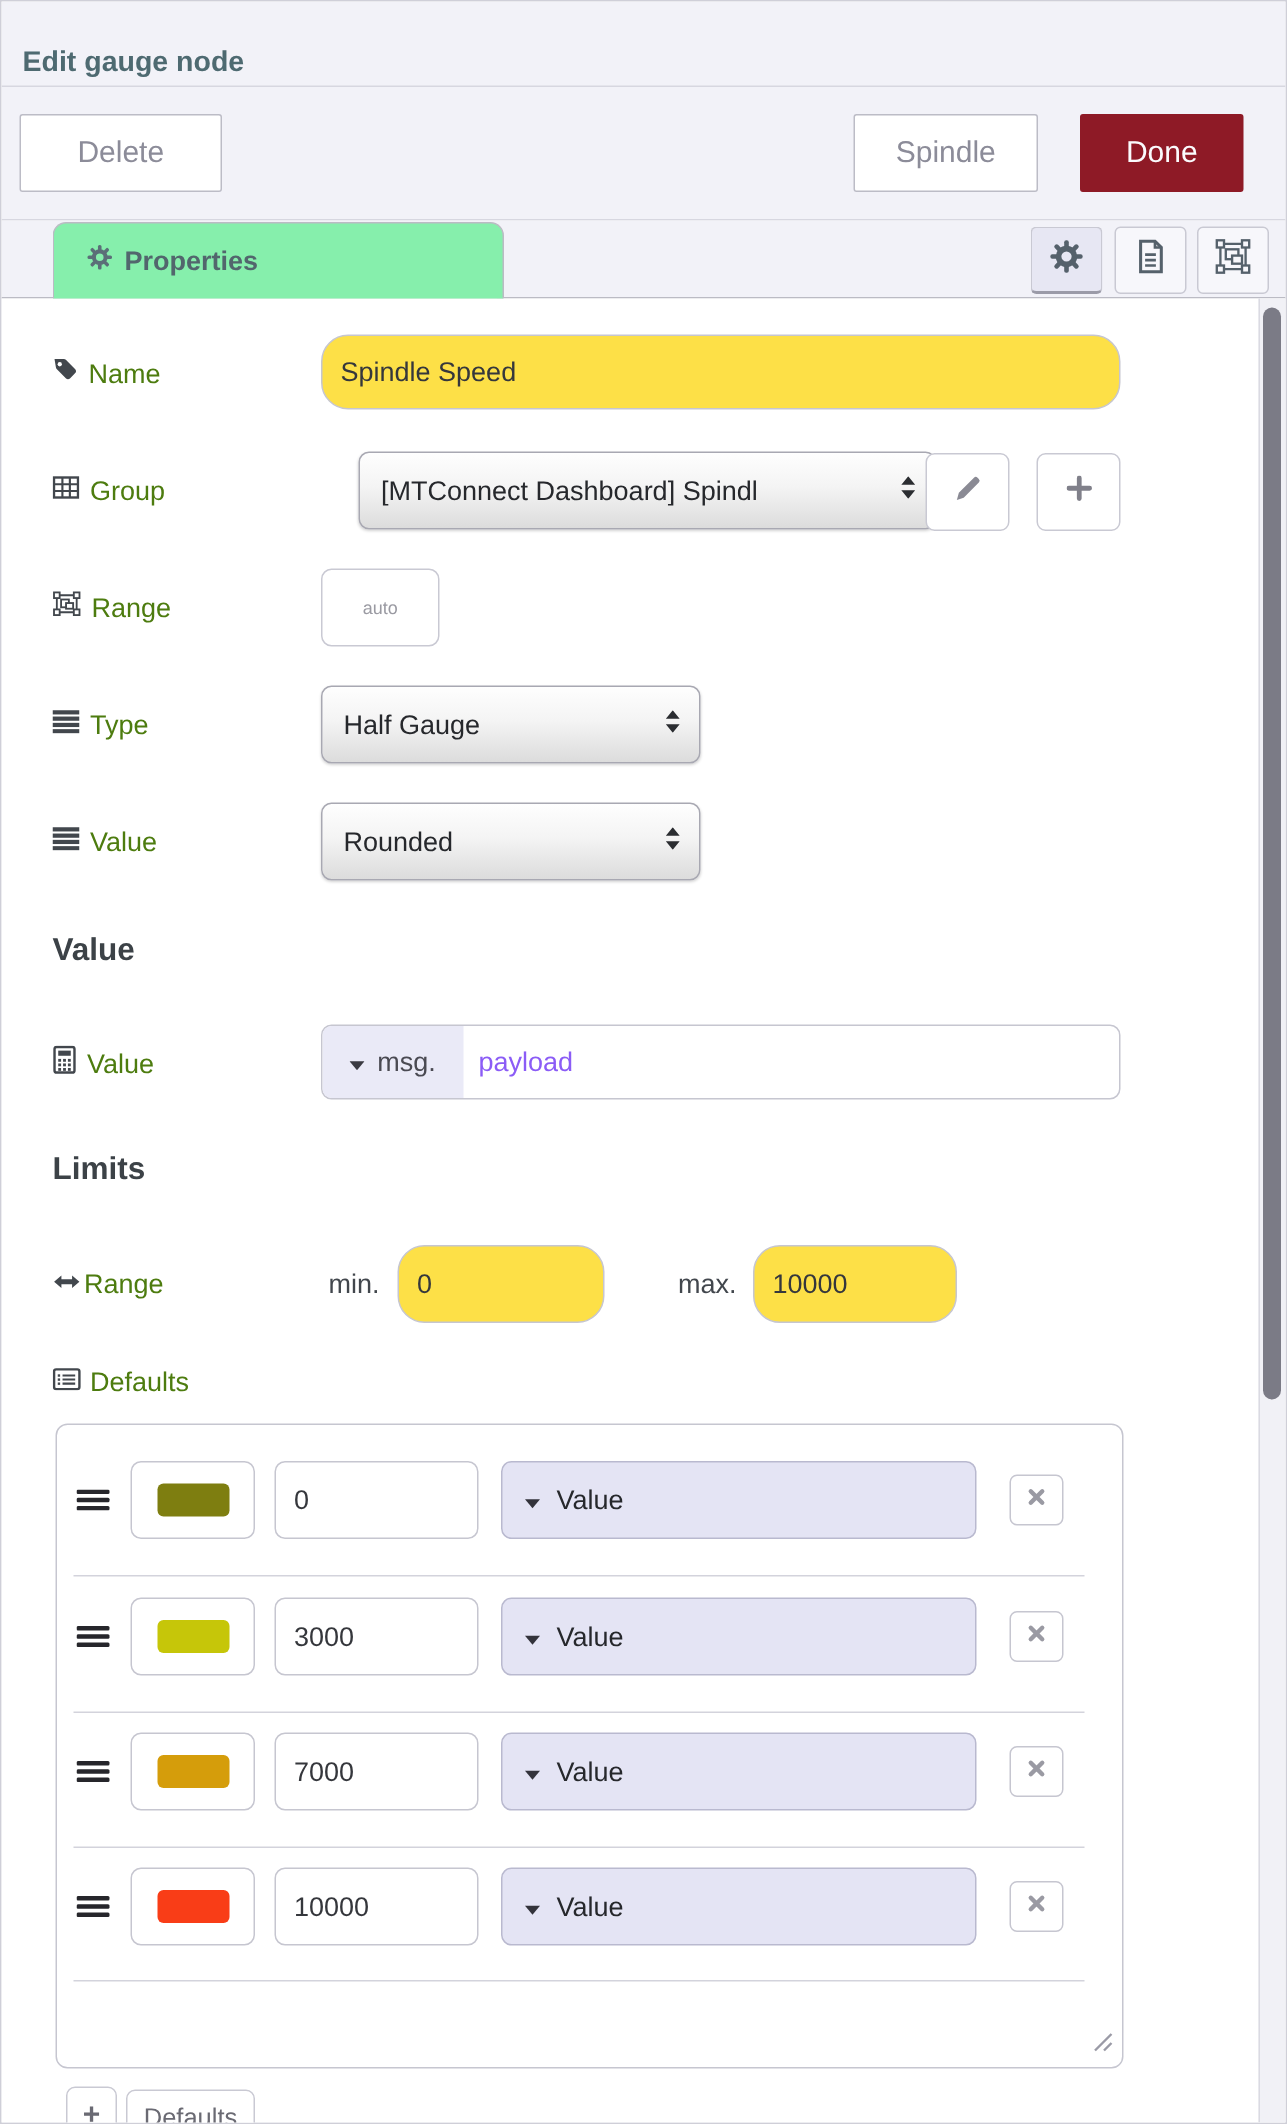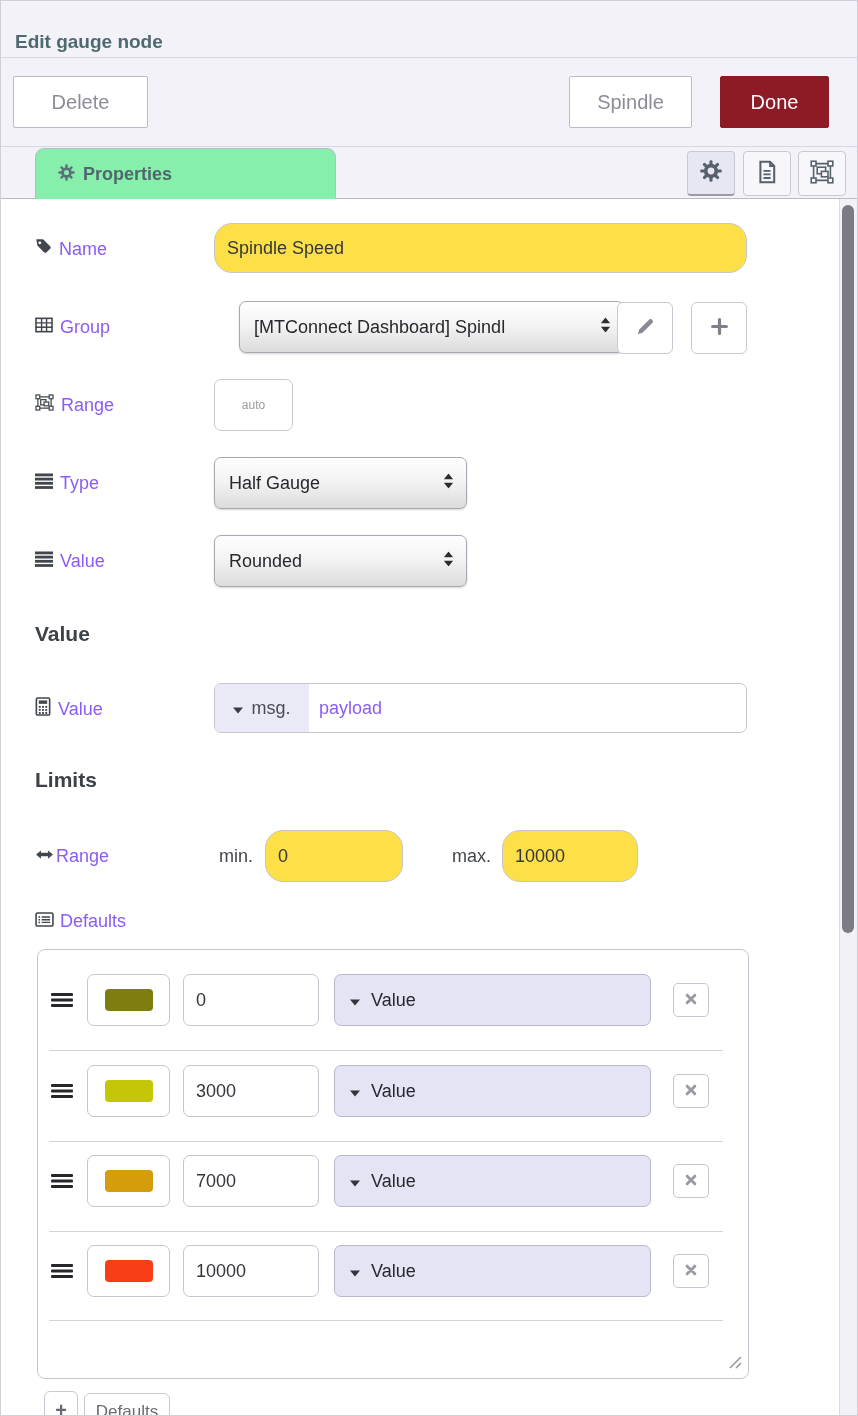--- a/index.html
+++ b/index.html
@@ -21,21 +21,21 @@
   
   .tabrow { position:absolute; top:146px; left:0; right:0; height:52px; background:#f2f2f8; border-bottom:1px solid #bbbbc4; }
   .tab-active { position:absolute; left:6px; top:1px; width:301px; height:51px; background:#86efac; border:1px solid #bbbbc4; border-bottom:none; border-radius:9px 9px 0 0; z-index:2; display:flex; align-items:center; padding-left:22px; cursor:pointer;margin-left:28px; }
   .tab-active .tab-label { font-size:18px; font-weight:bold; color:#52666d; margin-left:8px; }
   .panel-btn { position:absolute; top:4px; width:48px; height:45px; background:#f7f7fb; border:1px solid #c9c9d3; border-radius:4px; display:flex; align-items:center; justify-content:center; cursor:pointer; }
   .panel-btn.active { background:#e7e7f3; border-bottom:2px solid #9b9ba8; }
 
   
   .content { position:absolute; top:198px; left:0; right:0; bottom:0; background:#fff; }
   .frow { position:absolute; left:0; right:0; }
-  .flabel { position:absolute; left:34px; font-size:18px; color:#8b5cf6; display:flex; align-items:center; gap:7px; height:52px; }
+  .flabel { position:absolute; left:34px; font-size:18px; color:#4d7c0f; display:flex; align-items:center; gap:7px; height:52px; }
   .flabel svg { flex:none; }
 
   .tinput { position:absolute; border:1px solid #c6c6d0; border-radius:18px; background:#fde047; font-size:18px; color:#35373c; padding:0 12px; height:50px; font-family:"Liberation Sans", sans-serif; }
   .sel { position:absolute; height:52px; border:1px solid #a8a8b2; border-radius:7px;
          background:linear-gradient(180deg,#fefefe 0%,#f4f4f4 45%,#dcdcdc 100%);
          box-shadow:0 1px 2px rgba(0,0,0,0.18); display:flex; align-items:center; padding:0 34px 0 14px; font-size:18px; color:#26282c; cursor:pointer; }
   .sel .sel-txt { white-space:nowrap; overflow:hidden; }
   .sel .sel-arrows { position:absolute; right:12px; top:50%; transform:translateY(-50%); }
 
   .sq-btn { position:absolute; background:#fff; border:1px solid #c9c9d3; border-radius:6px; display:flex; align-items:center; justify-content:center; cursor:pointer; }

